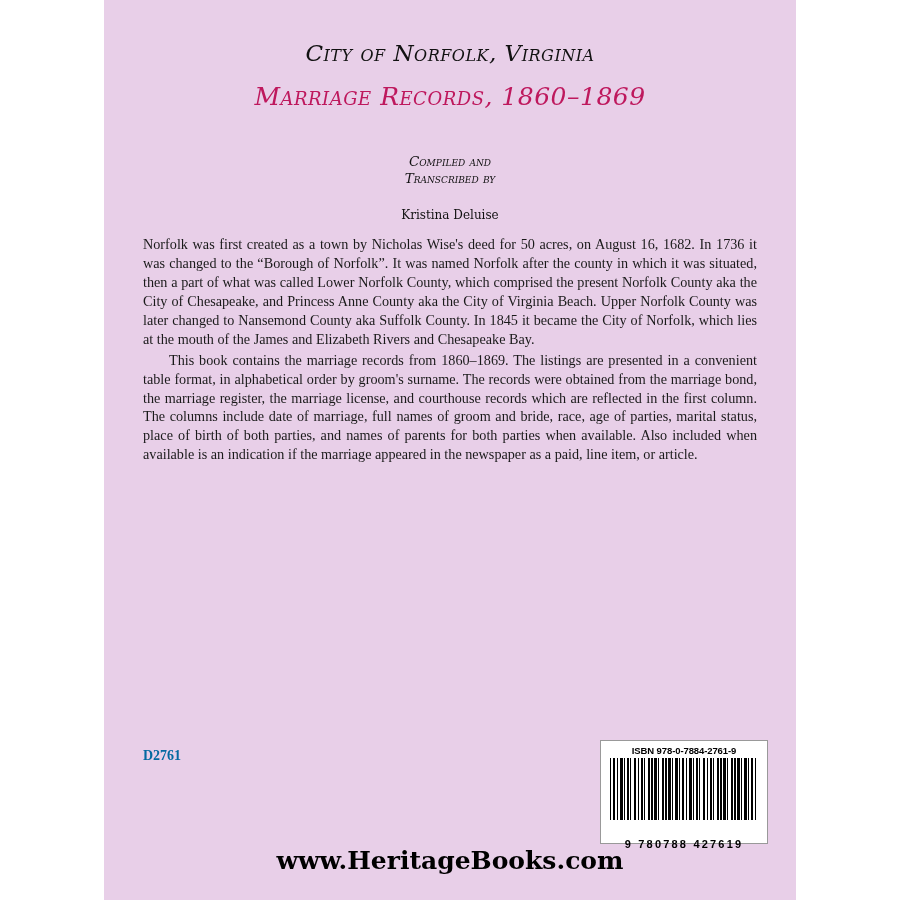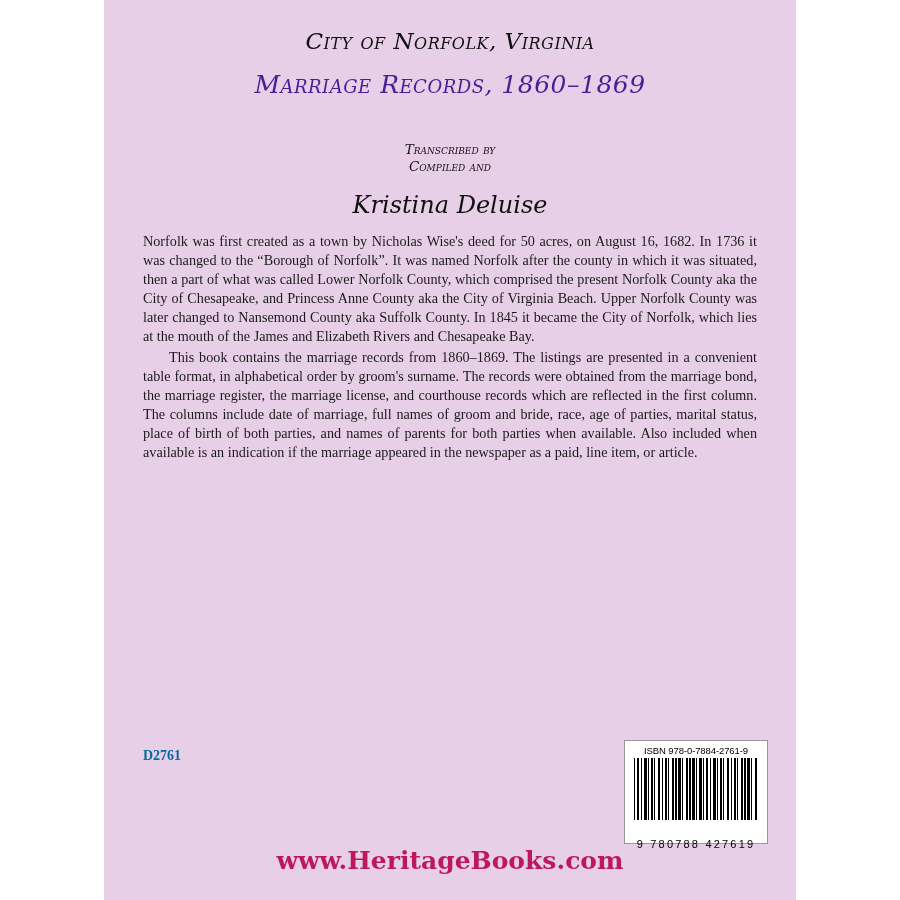--- a/index.html
+++ b/index.html
@@ -16,57 +16,56 @@
   .page {
     position: absolute;
     left: 104px;
     top: 0;
     width: 692px;
     height: 900px;
     background: #e8cfe8;
   }
   .title-block {
     text-align: center;
-    padding-top: 28px;
+    padding-top: 40px;
   }
   .title-line1 {
     font-family: "DejaVu Serif", serif;
     font-style: italic;
     font-size: 23px;
     letter-spacing: 0.5px;
     color: #111;
     font-variant: small-caps;
     margin-bottom: 16px;
   }
   .title-line2 {
     font-family: "DejaVu Serif", serif;
     font-style: italic;
     font-size: 25px;
     letter-spacing: 0.5px;
-    color: #4c1d95;
+    color: #be185d;
     font-variant: small-caps;
   }
   .credits {
     text-align: center;
     margin-top: 42px;
     line-height: 1.28;
   }
   .credit-small {
     font-family: "DejaVu Serif", serif;
     font-style: italic;
     font-size: 13.5px;
     font-variant: small-caps;
     color: #111;
   }
   .credit-name {
     font-family: "DejaVu Serif", serif;
-    font-style: italic;
-    font-size: 24px;
+    font-size: 12px;
     color: #111;
-    margin-top: 14px;
+    margin-top: 20px;
   }
   .body-text {
     margin: 12px 39px 0 39px;
     font-family: "Liberation Serif", serif;
     font-size: 14.2px;
     line-height: 1.335;
     color: #1a1a1a;
     text-align: justify;
   }
   .body-text p {
@@ -82,26 +81,27 @@
     top: 748px;
     font-family: "Liberation Serif", serif;
     font-size: 14px;
     font-weight: bold;
     color: #0369a1;
   }
   .barcode-box {
     position: absolute;
     right: 28px;
     top: 740px;
-    width: 144px;
+    width: 168px;
     height: 104px;
     background: #ffffff;
     border: 1px solid #999;
     box-sizing: border-box;
     padding: 4px 5px 6px 5px;
+    font-weight: bold;
   }
   .isbn-text {
     font-family: "Liberation Sans", sans-serif;
     font-size: 9.5px;
     color: #000;
     text-align: center;
     letter-spacing: -0.1px;
     margin-bottom: 2px;
   }
   .bars {
@@ -125,36 +125,36 @@
   }
   .website {
     position: absolute;
     left: 0;
     right: 0;
     top: 846px;
     text-align: center;
     font-family: "DejaVu Serif", serif;
     font-weight: bold;
     font-size: 25px;
-    color: #be185d;
+    color: #000000;
   }
 </style>
 </head>
 <body>
 
 <div class="page">
 
   <div class="title-block">
     <div class="title-line1">City of Norfolk, Virginia</div>
     <div class="title-line2">Marriage Records, 1860–1869</div>
   </div>
 
   <div class="credits">
+    <div class="credit-small">Compiled and</div>
     <div class="credit-small">Transcribed by</div>
-    <div class="credit-small">Compiled and</div>
     <div class="credit-name">Kristina Deluise</div>
   </div>
 
   <div class="body-text">
     <p>Norfolk was first created as a town by Nicholas Wise's deed for 50 acres, on August 16, 1682. In 1736 it was changed to the “Borough of Norfolk”. It was named Norfolk after the county in which it was situated, then a part of what was called Lower Norfolk County, which comprised the present Norfolk County aka the City of Chesapeake, and Princess Anne County aka the City of Virginia Beach. Upper Norfolk County was later changed to Nansemond County aka Suffolk County. In 1845 it became the City of Norfolk, which lies at the mouth of the James and Elizabeth Rivers and Chesapeake Bay.</p>
     <p>This book contains the marriage records from 1860–1869. The listings are presented in a convenient table format, in alphabetical order by groom's surname. The records were obtained from the marriage bond, the marriage register, the marriage license, and courthouse records which are reflected in the first column. The columns include date of marriage, full names of groom and bride, race, age of parties, marital status, place of birth of both parties, and names of parents for both parties when available. Also included when available is an indication if the marriage appeared in the newspaper as a paid, line item, or article.</p>
   </div>
 
   <div class="code">D2761</div>
 

